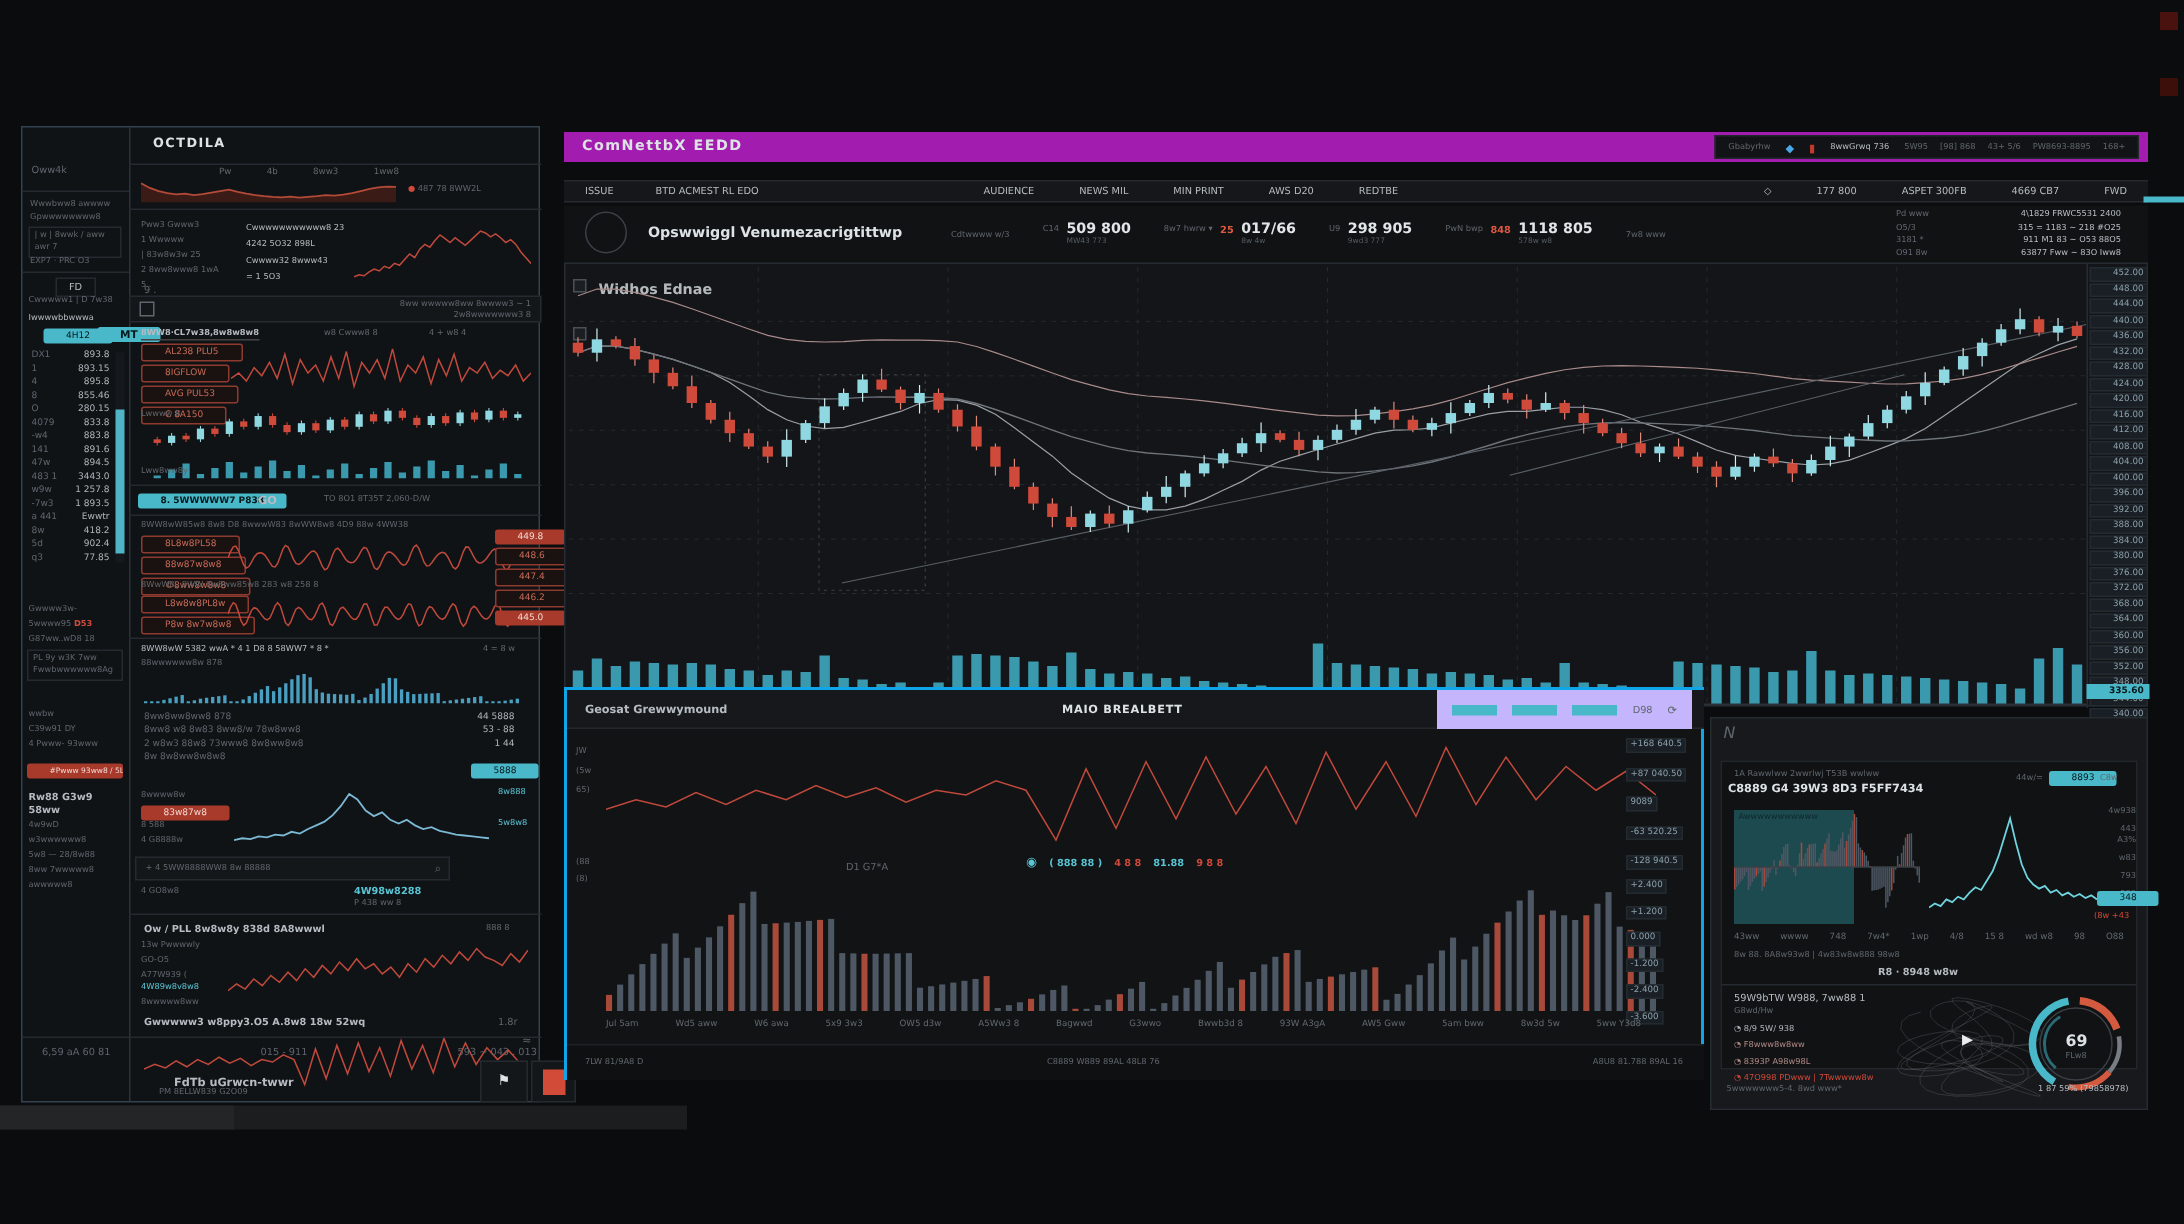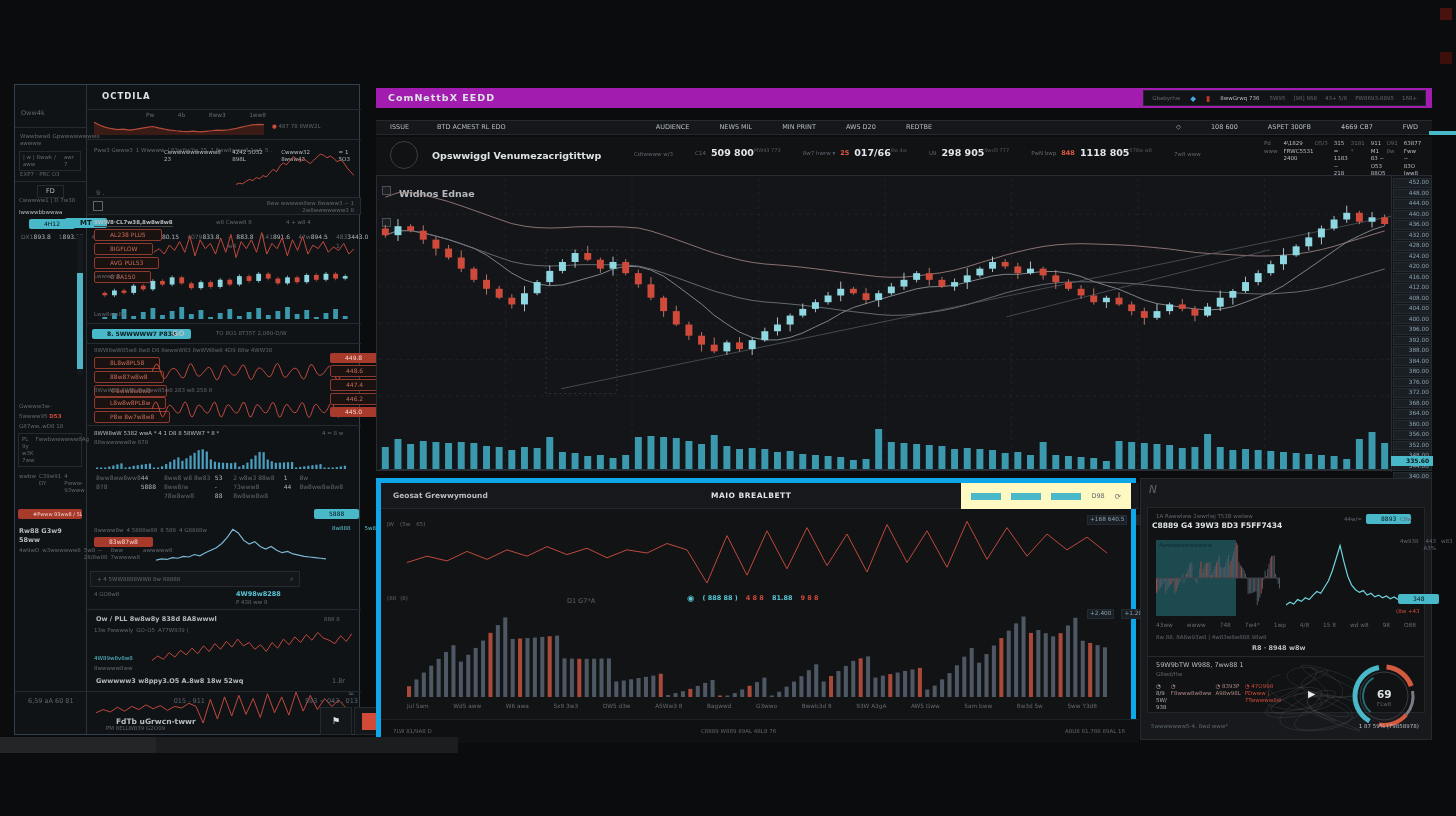--- a/index.html
+++ b/index.html
@@ -18,21 +18,21 @@
 .kv{display:flex;justify-content:space-between;padding:0 4px;font-size:6px;line-height:9px;color:#8b9299}
 .kv .k{color:#5f666d}.kv .v{color:#aeb4ba}
 .axis-tag{background:#191f24;border:1px solid #232a30;color:#8ba0ab;font-size:5.8px;line-height:7.5px;padding:0 2px;margin-bottom:1px;text-align:right;white-space:nowrap}
 .mrow{display:flex;gap:40px;align-items:center}
 .mrow span{white-space:nowrap}
 .stat{display:flex;gap:5px;align-items:flex-start;white-space:nowrap}
 .stat .pre{font-size:5.5px;color:#5f666d;margin-top:3px}
 .stat .badge{font-size:6.5px;color:#e05a42;font-weight:bold;margin-top:2px}
 .stat .val{font-size:9.5px;font-weight:bold;color:#e2e6e9}
 .stat .sub{font-size:5px;color:#555b61}
-.col{display:flex;flex-direction:row}
+.col{display:flex;flex-direction:column}
 .leg{display:flex;justify-content:space-between;font-size:5.5px;line-height:7.5px;color:#b9bfc4}
 .leg .k{color:#61686f;margin-right:6px}
 .tagstack .chip{display:block;margin-bottom:2px;width:max-content}
 .xlab{display:flex;justify-content:space-between;font-size:5.8px;color:#62696f}
 svg{display:block}
 </style>
 </head>
 <body>
 
 <div class="abs panel" style="left:14px;top:84px;width:346px;height:651px;border-color:#33424e">
@@ -486,21 +486,21 @@
     </div>
   <div class="mrow t6 txt" style="gap:30px;margin-left:150px">
       <div class="">AUDIENCE</div>
       <div class="">NEWS MIL</div>
       <div class="">MIN PRINT</div>
       <div class="">AWS D20</div>
       <div class="">REDTBE</div>
     </div>
   <div class="mrow t6 txt" style="gap:30px;margin-left:auto">
       <div class="">◇</div>
-      <div class="">108 600</div>
+      <div class="">177 800</div>
       <div class="">ASPET 300FB</div>
       <div class="">4669 CB7</div>
       <div class="">FWD</div>
     </div>
 </div>
 
 <div class="abs" style="left:376px;top:137px;width:1056px;height:38px;background:#101214">
   <span class="abs" style="left:14px;top:4px;width:28px;height:28px;border:1px solid #3a4046;border-radius:50%"></span>
   <span class="abs t9 b bright" style="left:56px;top:13px">Opswwiggl Venumezacrigtittwp</span>
   <div class="abs mrow" style="left:258px;top:10px;gap:22px">
@@ -856,25 +856,25 @@
       <div class="axis-tag">352.00</div>
       <div class="axis-tag">348.00</div>
       <div class="axis-tag">344.00</div>
       <div class="axis-tag">340.00</div>
       <div class="axis-tag">336.00</div>
     </div>
   <div class="abs chip cy b" style="left:1014px;top:280px;width:42px;text-align:center;border-radius:0">335.60</div>
 </div>
 <div class="abs" style="left:1429px;top:131px;width:27px;height:4px;background:#49b8c8"></div>
 
-<div class="abs" style="left:376px;top:478px;width:760px;height:262px;background:#111315;border:5px solid #0ea5e9">
+<div class="abs" style="left:376px;top:458px;width:760px;height:262px;background:#111315;border:2px solid #0ea5e9">
   <div class="abs" style="left:0;top:0;width:758px;height:26px;background:#16181b;border-bottom:1px solid #23282d">
     <span class="abs t7 b txt" style="left:12px;top:8px">Geosat Grewwymound</span>
     <span class="abs t7 b bright" style="left:330px;top:8px;letter-spacing:.5px">MAIO BREALBETT</span>
-    <div class="abs mrow" style="right:8px;top:0;height:26px;background:#fef9c3;padding:0 10px;gap:10px">
+    <div class="abs mrow" style="right:8px;top:0;height:26px;background:#c4b5fd;padding:0 10px;gap:10px">
       <span style="width:30px;height:7px;background:#49b8c8;display:inline-block"></span>
       <span style="width:30px;height:7px;background:#49b8c8;display:inline-block"></span>
       <span style="width:30px;height:7px;background:#49b8c8;display:inline-block"></span>
       <span class="t6 dim">D98</span>
       <span class="t7 dim">⟳</span>
     </div>
   </div>
   <div class="abs col t5 dim" style="left:6px;top:38px;gap:6px">
       <div class="">JW</div>
       <div class="">(5w</div>

